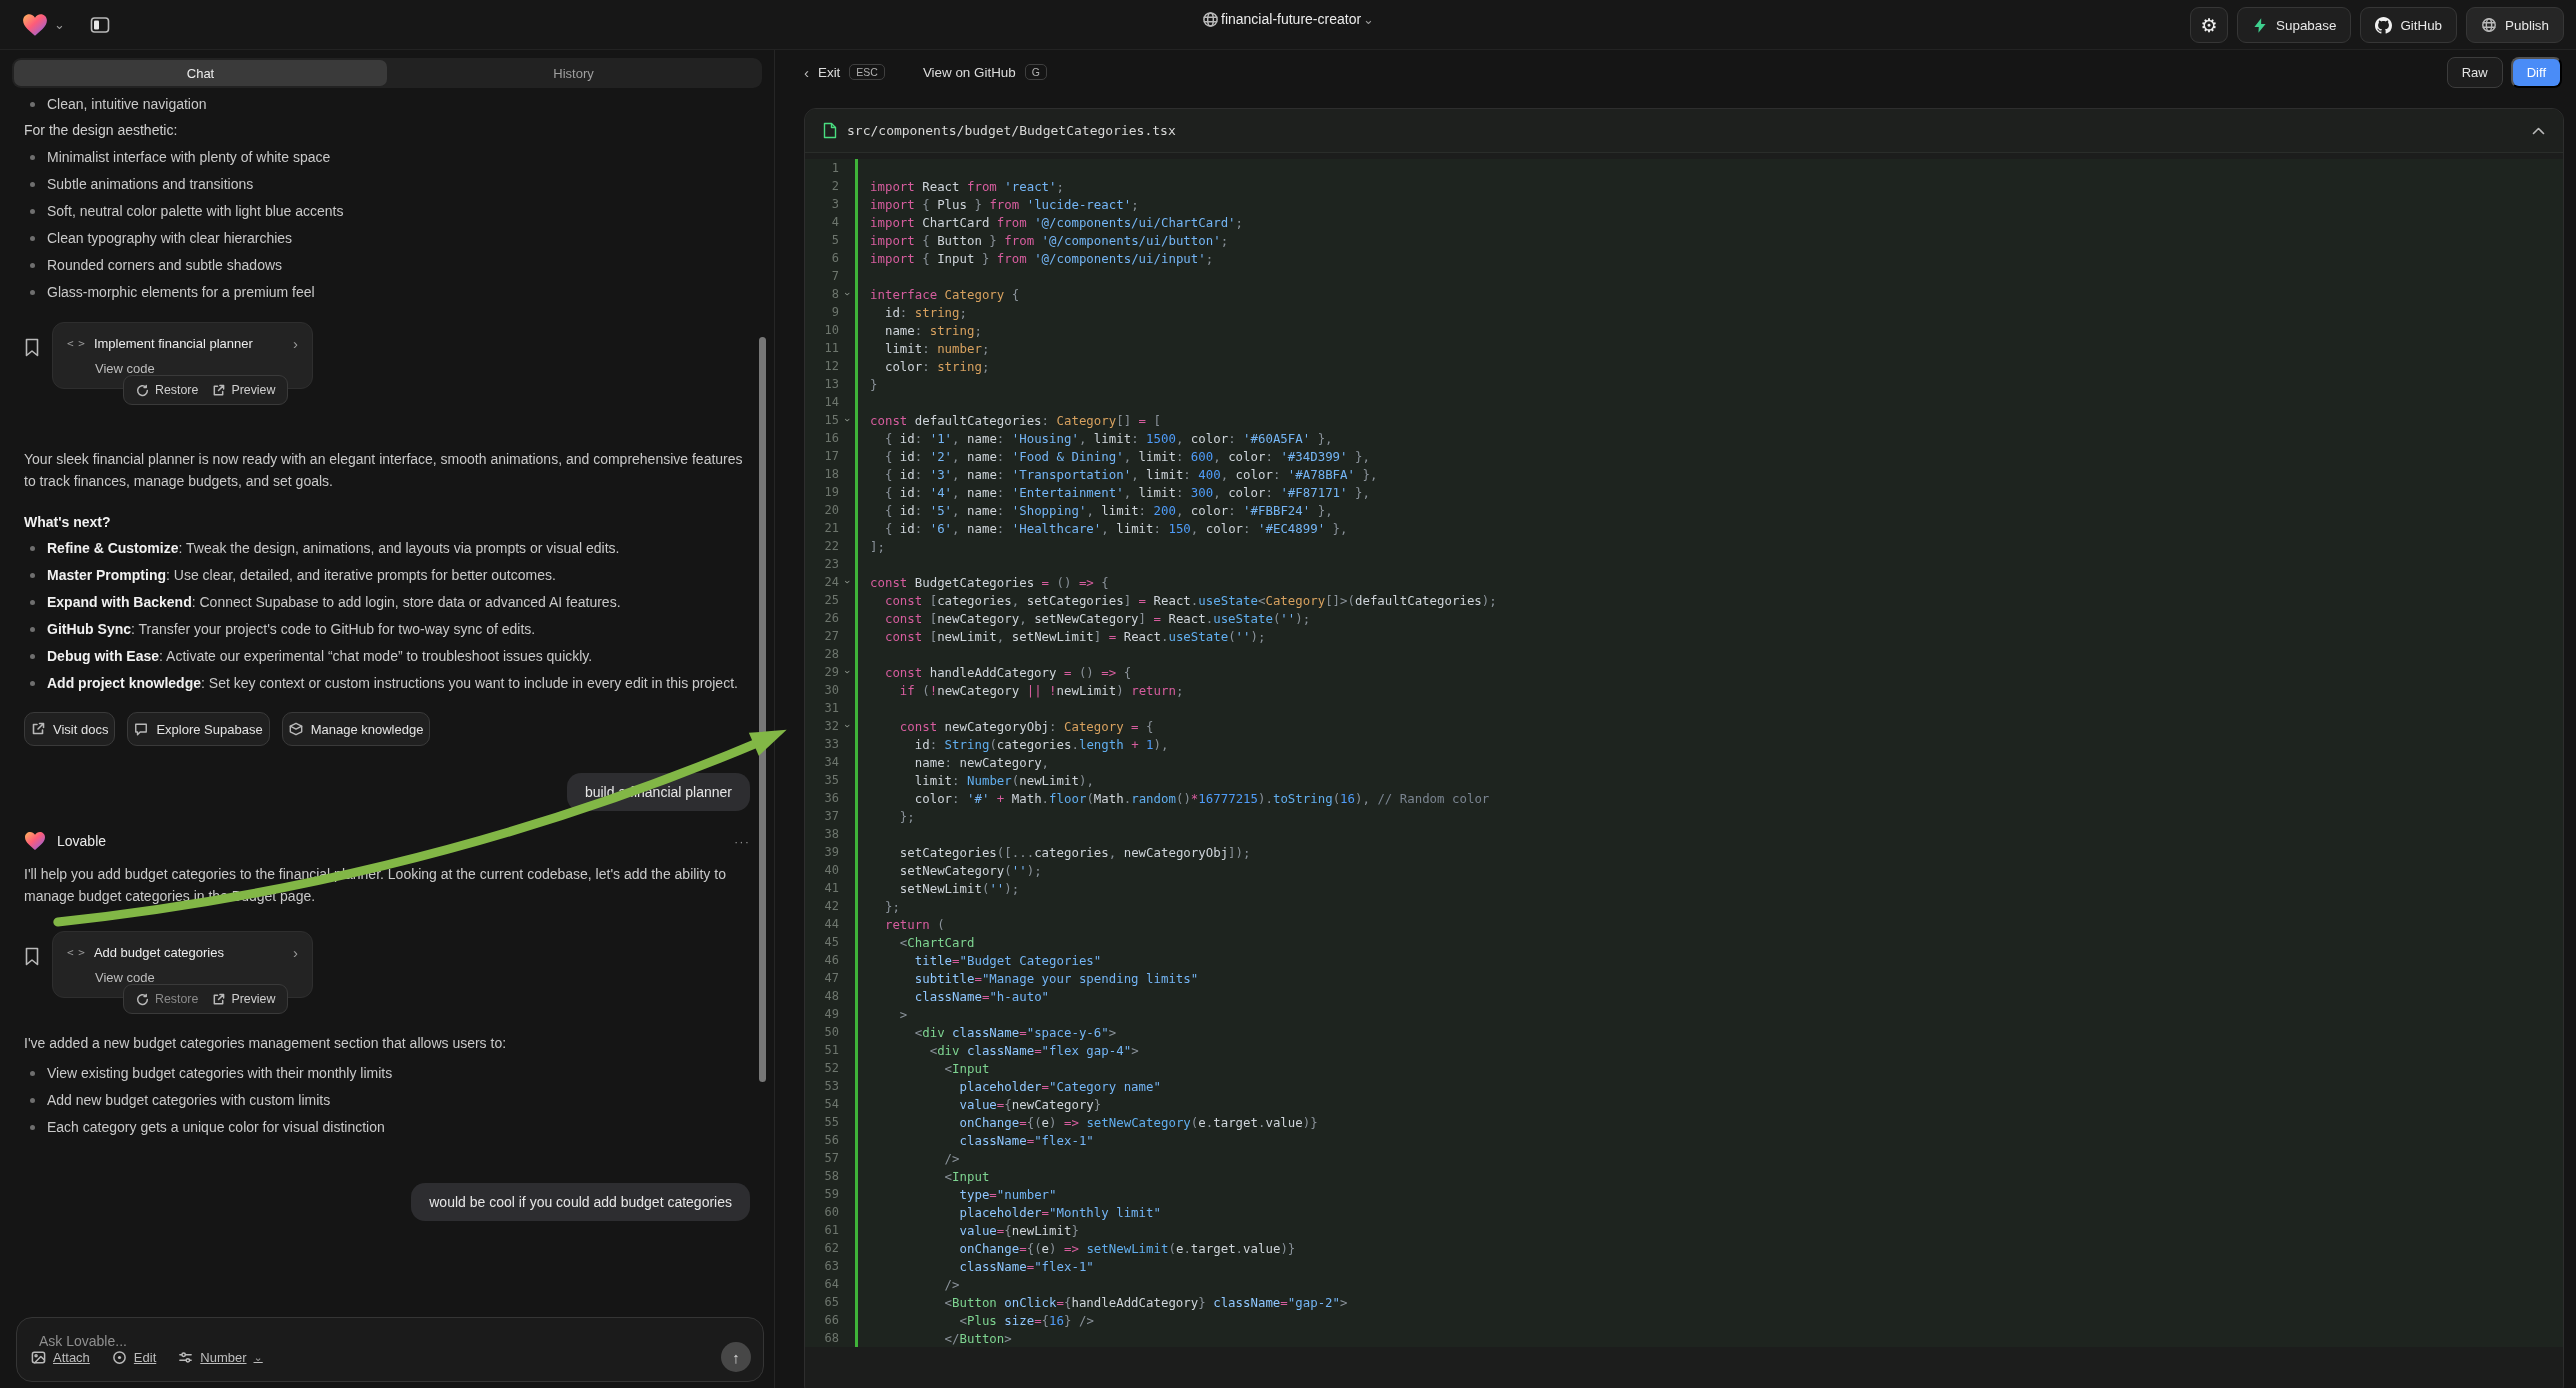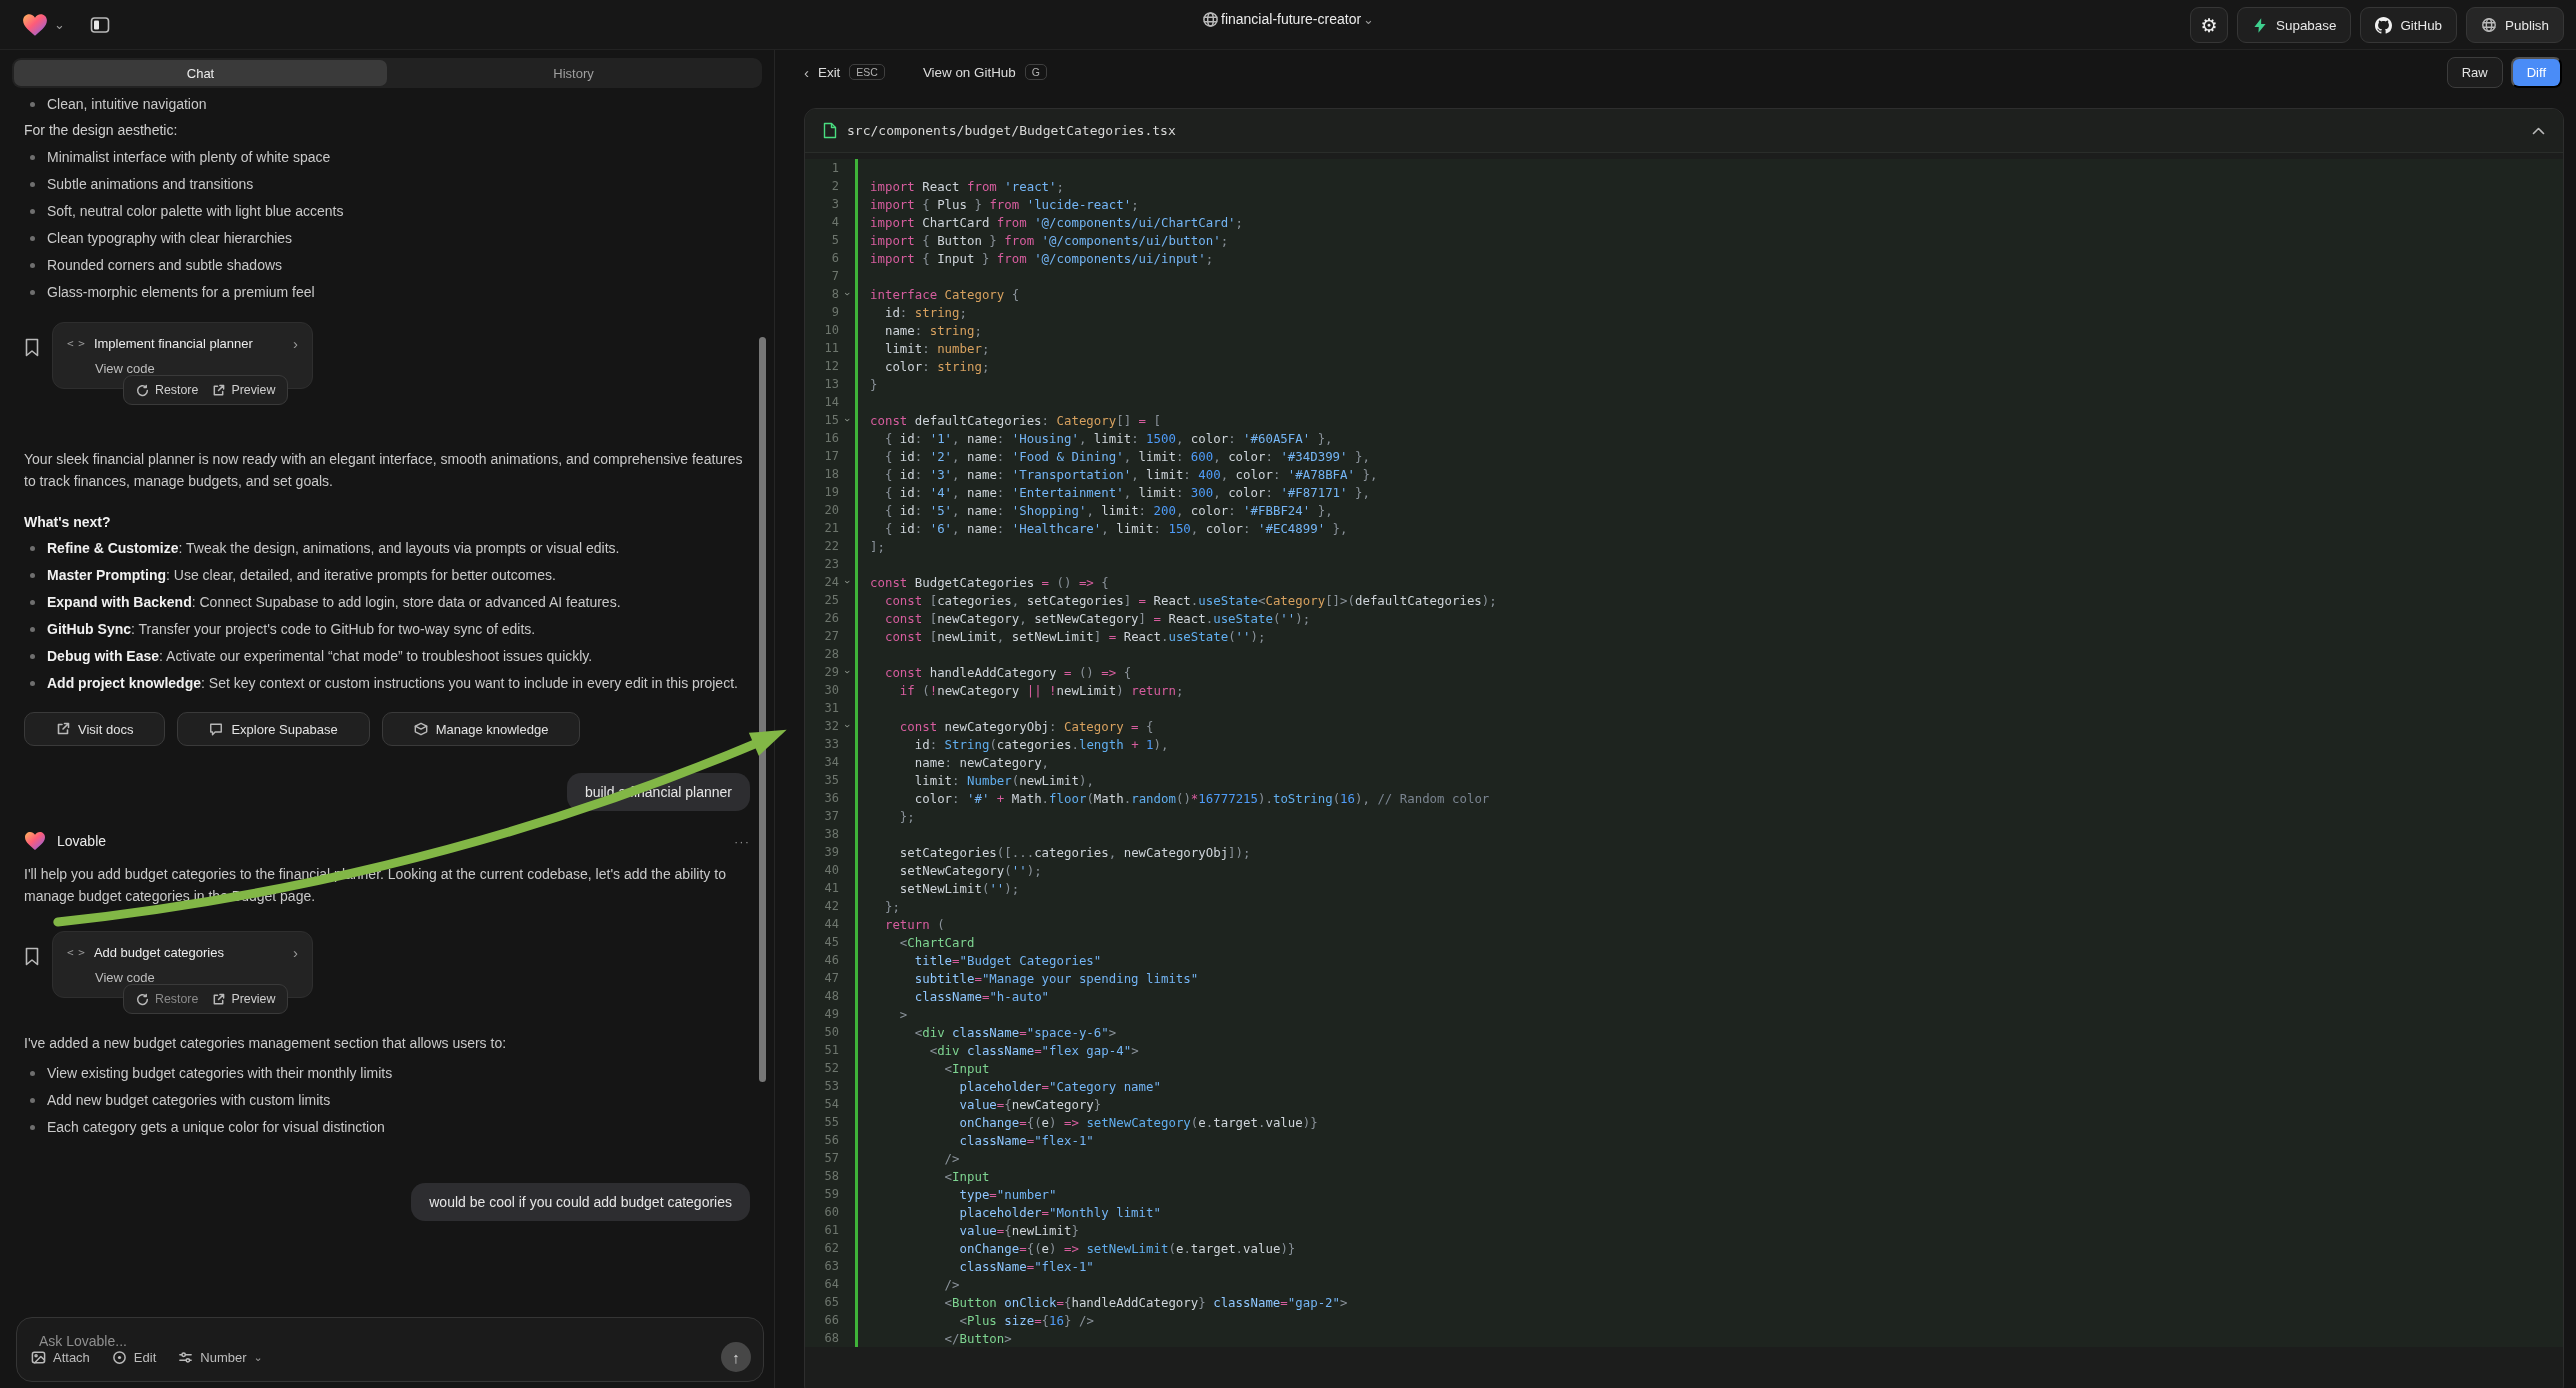--- a/index.html
+++ b/index.html
@@ -49,40 +49,40 @@
   .vc-viewcode { margin:9px 0 0 28px; font-size:13px; color:#bdbdbd; cursor:pointer; }
   .vc-pill { position:absolute; left:70px; bottom:-17px; height:30px; background:#212121; border:1px solid #3a3a3a;
     border-radius:9px; display:flex; align-items:center; gap:14px; padding:0 12px; font-size:12.4px; color:#cfcfcf; white-space:nowrap; }
   .vc-pill .pill-item { display:flex; align-items:center; gap:6px; cursor:pointer; }
   .vc-pill.dim-restore .pill-item.restore { color:#8a8a8a; }
   #ready-para { margin-top:59px; }
   #whats-next { margin-top:22px; }
   #next-list { margin-top:8px; }
   .chip-row { display:flex; gap:12px; margin-top:19px; }
   .chip { height:34px; border:1px solid #3a3a3a; background:#202020; border-radius:10px; display:flex; align-items:center; gap:8px;
-    padding:0 31px; font-size:13px; color:#e3e3e3; cursor:pointer; white-space:nowrap; }
+    padding:0 6px; font-size:13px; color:#e3e3e3; cursor:pointer; white-space:nowrap; }
 
   .bubble-row { display:flex; justify-content:flex-end; }
   .bubble { background:#2d2d30; border-radius:14px; padding:11px 18px; font-size:14px; color:#e6e6e6; max-width:558px; }
   #bubble1 { margin-top:27px; }
   .assistant-header { display:flex; align-items:center; gap:11px; margin-top:20px; }
   .assistant-name { font-size:14px; color:#ececec; }
   .assistant-more { margin-left:auto; color:#8f8f8f; font-size:13px; letter-spacing:1px; cursor:pointer; }
   #reply-para { margin-top:12px; }
   #card-row-2 { margin-top:24px; }
   #added-para { margin-top:34px; }
   #added-list { margin-top:9px; }
   #bubble2 { margin-top:46px; }
 
   .composer { position:absolute; left:16px; right:10px; bottom:6px; height:65px; background:#1b1b1b;
     border:1px solid #353535; border-radius:16px; padding:15px 14px 10px 22px; }
   .composer-input { font-size:14px; color:#8f8f8f; }
   .composer-row { position:absolute; left:14px; right:12px; bottom:9px; display:flex; align-items:center; gap:22px;
     font-size:13px; color:#bdbdbd; }
-  .composer-item { display:flex; align-items:center; gap:7px; cursor:pointer; }
+  .composer-item { display:flex; align-items:center; gap:7px; cursor:pointer;text-decoration:underline; }
   .send-btn { margin-left:auto; width:30px; height:30px; border-radius:50%; background:#474747; display:flex;
     align-items:center; justify-content:center; color:#d8d8d8; font-size:15px; cursor:pointer; }
 
   
   .code-area { position:absolute; left:776px; top:50px; right:0; bottom:0; background:#151515; }
   .code-header-row { height:44px; display:flex; align-items:center; padding:0 14px 0 28px; }
   .chr-item { display:flex; align-items:center; gap:9px; font-size:13.4px; color:#dcdcdc; cursor:pointer; }
   .keycap { border:1px solid #3f3f3f; border-radius:5px; font-size:10.5px; color:#b0b0b0; padding:2px 6px; line-height:1; }
   .chr-sep { width:38px; }
   .chr-right { margin-left:auto; display:flex; gap:8px; }

